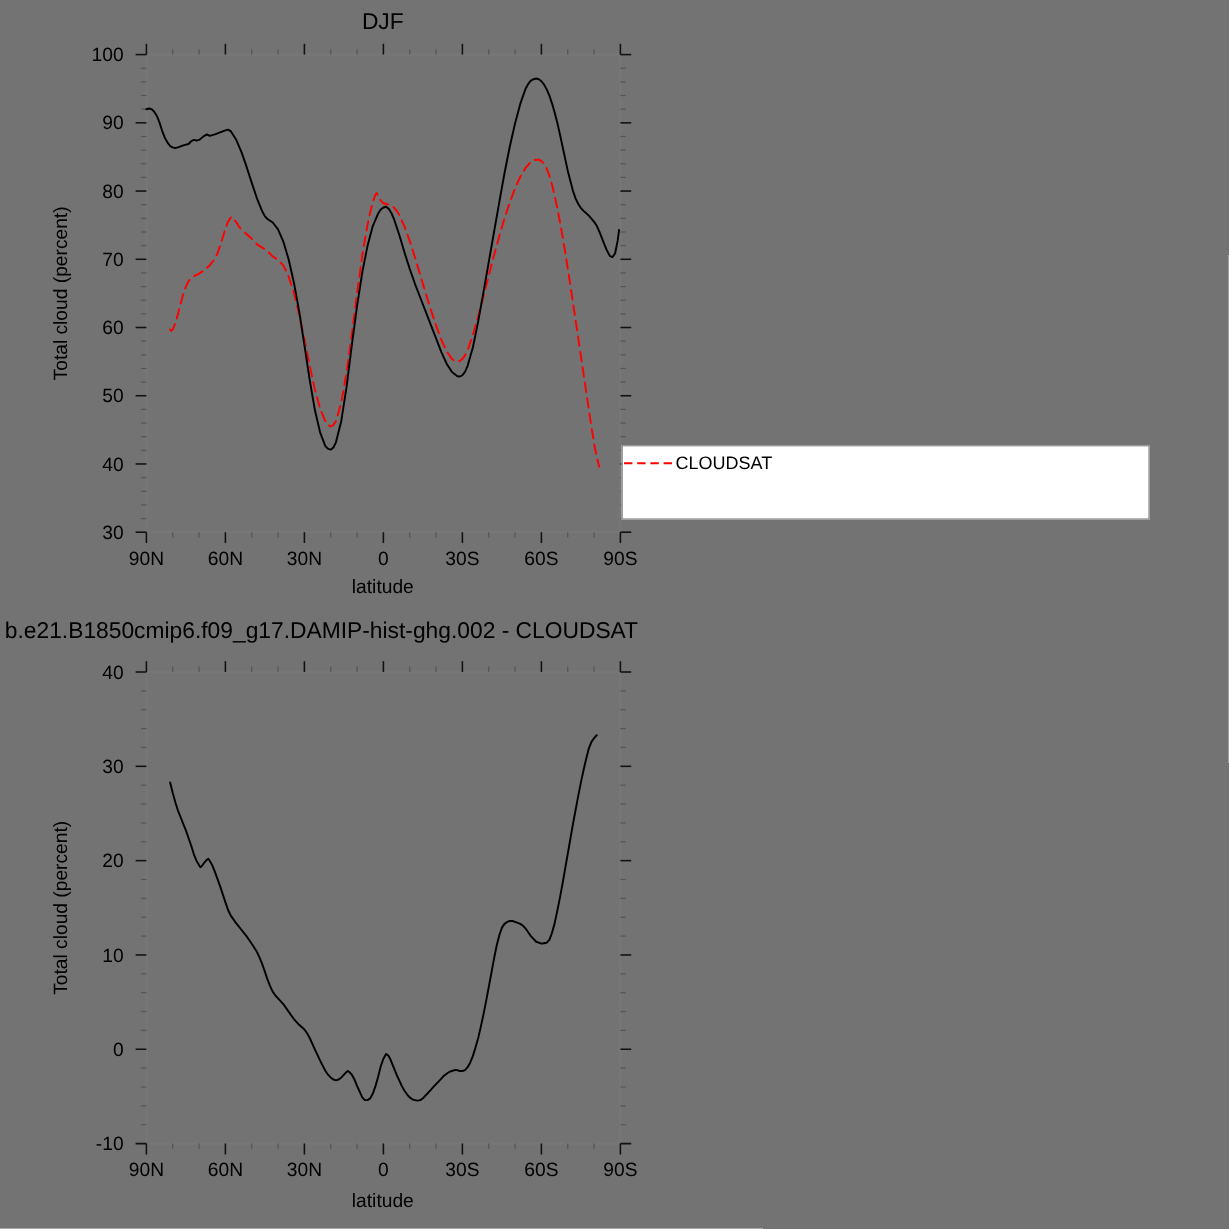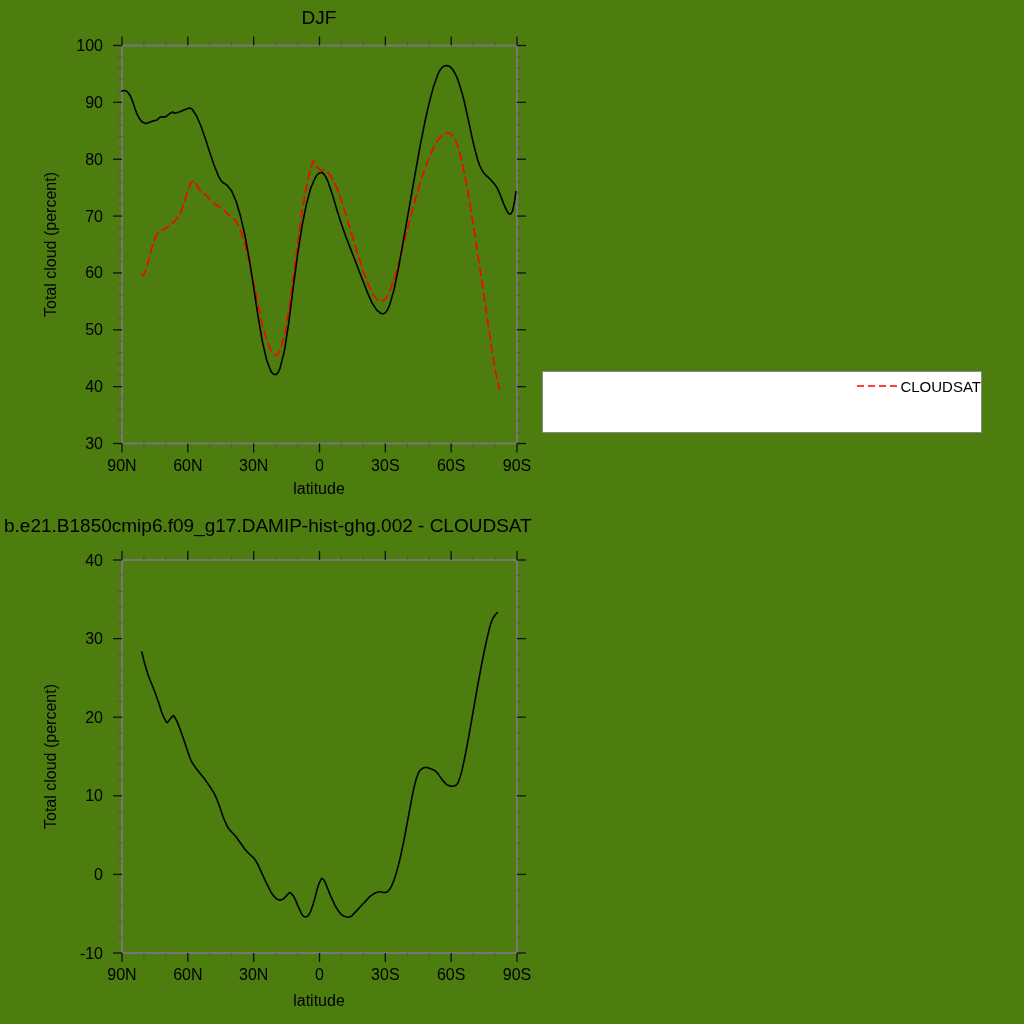--- a/index.html
+++ b/index.html
@@ -1,28 +1,28 @@
 <!DOCTYPE html>
 <html><head>
 <meta charset="utf-8">
 <style>
   html,body{margin:0;padding:0;background:#ffffff;}
   .canvas{
-    position:relative;width:1024px;height:1024px;background:#4d7c0f;
+    position:relative;width:1024px;height:1024px;background:#737373;
     font-family:"Liberation Sans","DejaVu Sans",sans-serif;color:#000;
     overflow:hidden;
   }
   svg{position:absolute;left:0;top:0;}
   svg text{fill:#000;font-family:"Liberation Sans","DejaVu Sans",sans-serif;}
   .panel-title{font-size:19px;}
   .axis-label{font-size:16px;}
   .legend{
-    position:absolute;left:542px;top:371px;width:438px;height:60px;
+    position:absolute;left:518px;top:371px;width:438px;height:60px;
     border:1px solid #888;background:#fff;
-    display:flex;flex-direction:row;justify-content:flex-end;
+    display:flex;flex-direction:row;justify-content:flex-start;
   }
   .legend-row{display:flex;align-items:center;height:28px;}
   .legend-row svg{position:static;flex:0 0 auto;}
   .legend-label{font-size:15px;white-space:nowrap;}
 </style>
 </head>
 <body>
 
 <div class="canvas">
 

